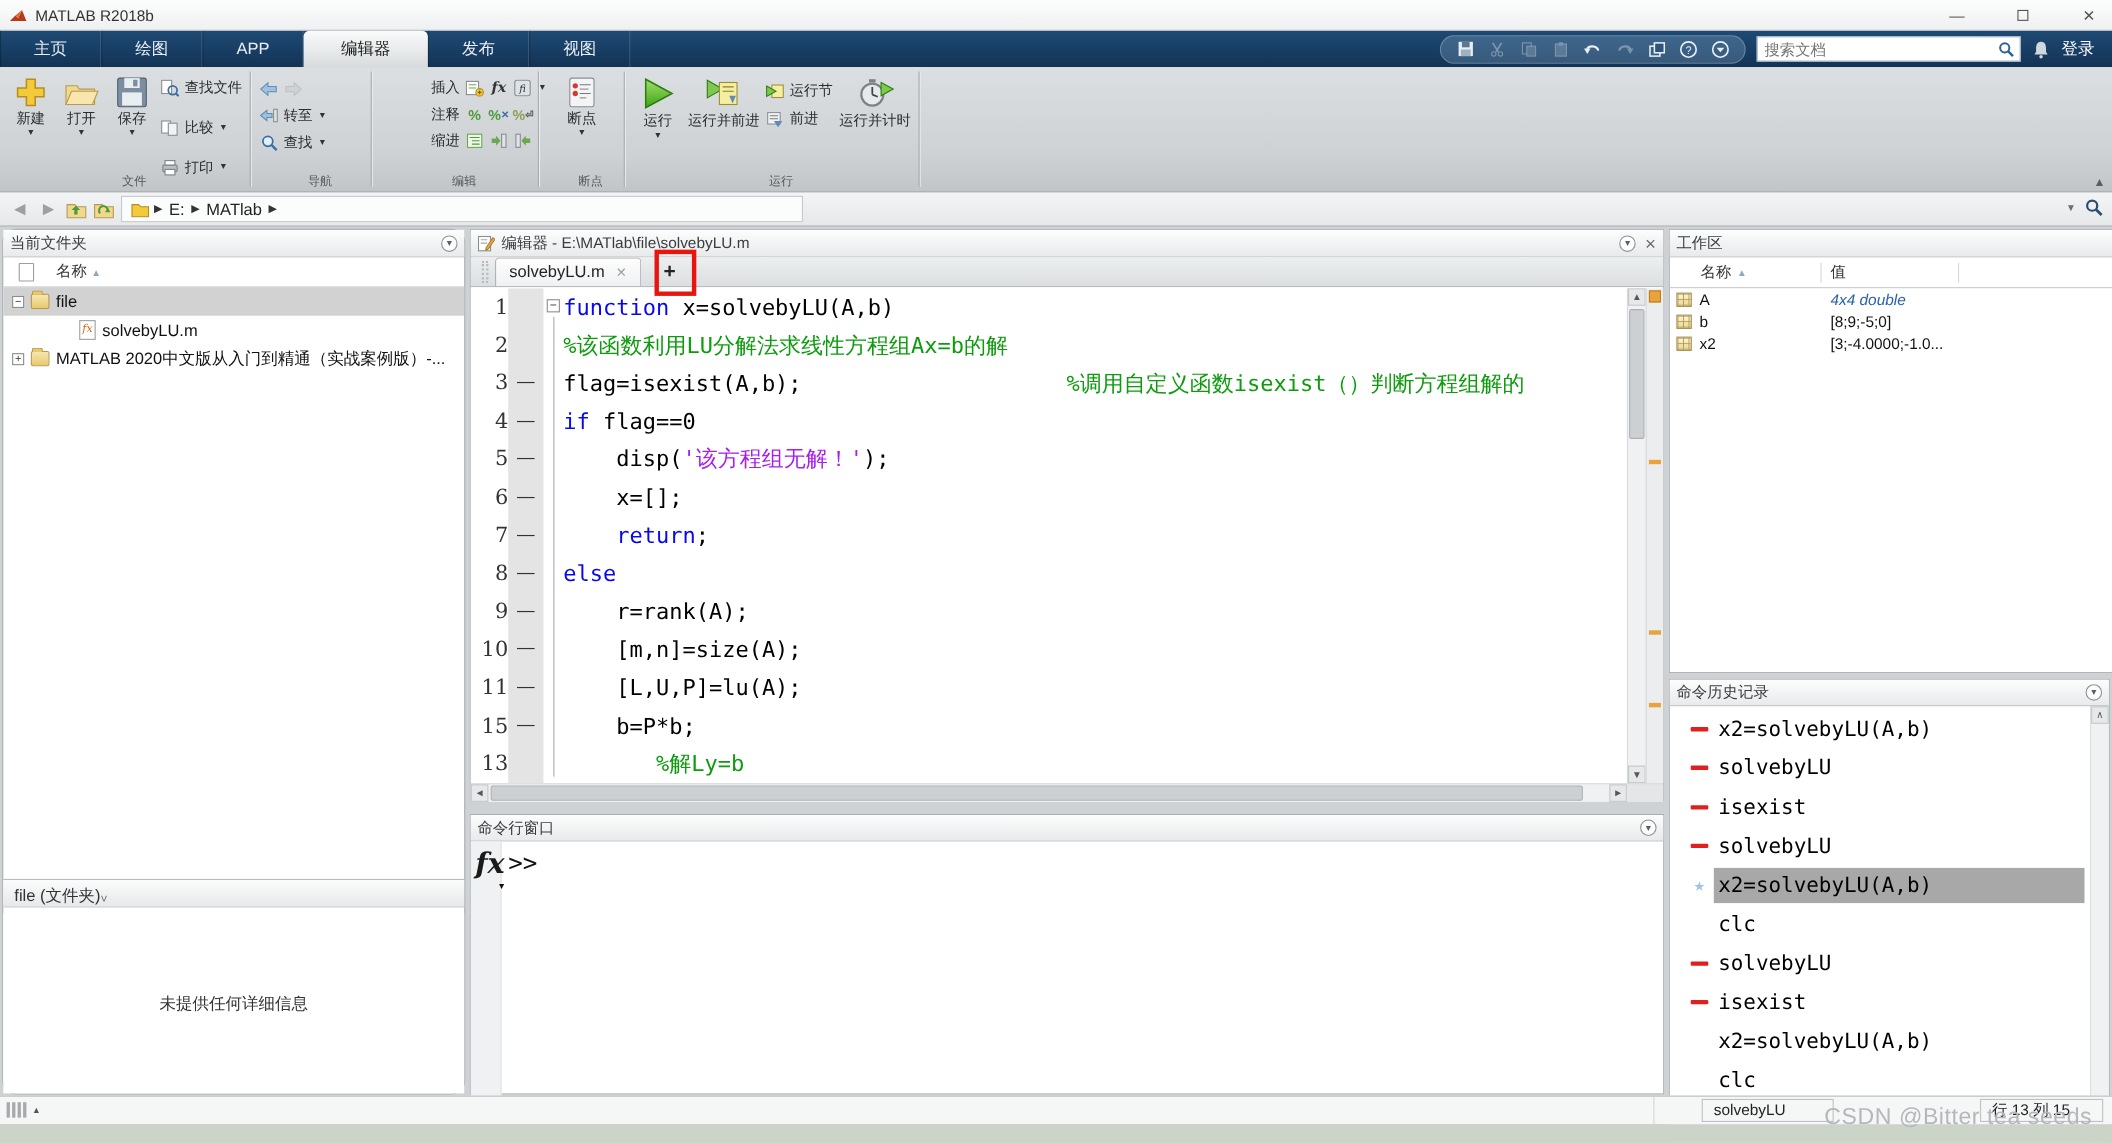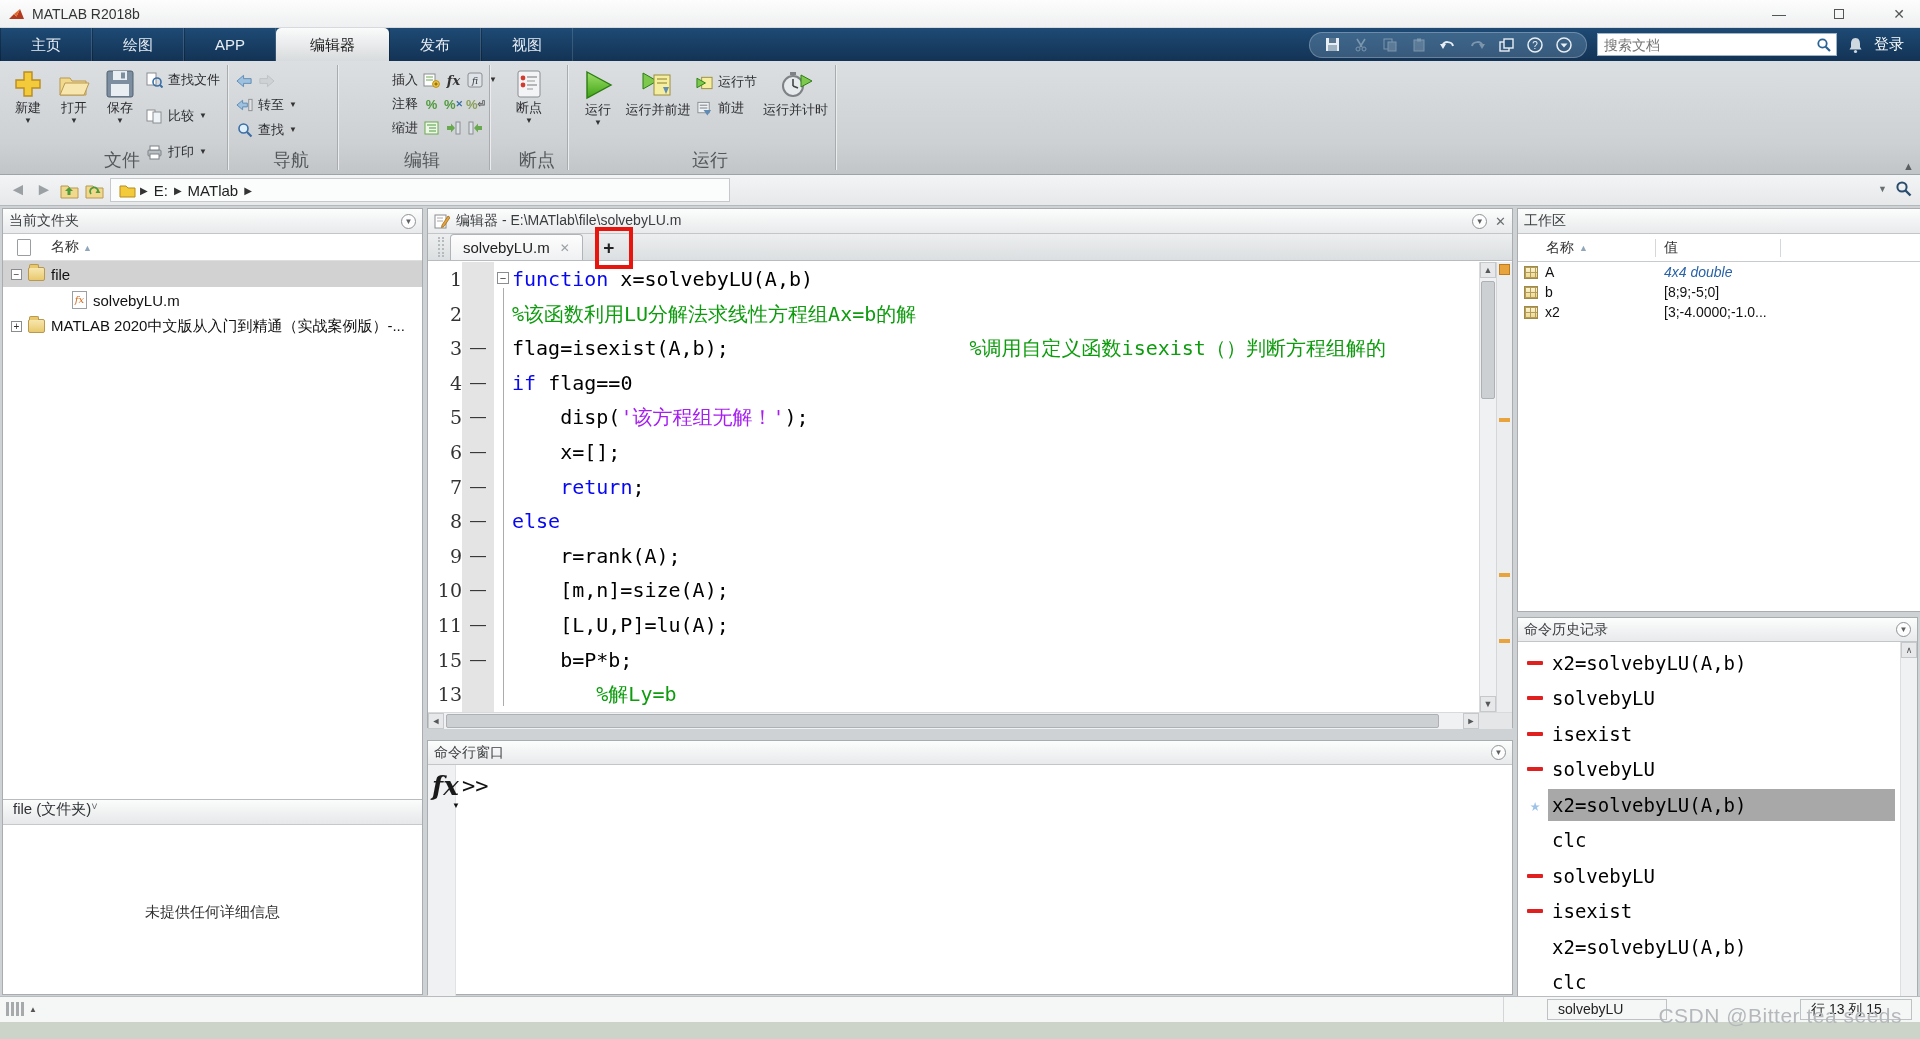--- a/index.html
+++ b/index.html
@@ -31,21 +31,21 @@
   #doc-search { width:240px; height:23px; background:#fff; border:1px solid #9fb4c6; display:flex; align-items:center; }
   #doc-search input { flex:1; border:0; outline:none; font-size:14px; padding:0 6px; color:#333; background:transparent; font-family:"Liberation Sans",sans-serif;}
   #signin { color:#fff; font-size:15px; padding-right:6px; }
 
   
   #toolbar { position:absolute; left:0; top:61px; width:1920px; height:114px;
     background:linear-gradient(#dcdfe1,#ced1d4 72%,#c2c5c8); border-bottom:1px solid #9fa3a6; display:flex; }
   .tb-group { position:relative; height:100%; padding:4px 8px 18px 8px; display:flex; gap:6px; align-items:flex-start; }
   .tb-group::after { content:""; position:absolute; right:0; top:4px; bottom:4px; width:1px;
     background:#a8acaf; box-shadow:1px 0 0 #eaeced; }
-  .tb-label { position:absolute; left:16px; right:0; bottom:2px; text-align:center; font-size:18px; color:#55585a; }
+  .tb-label { position:absolute; left:16px; right:0; bottom:2px; text-align:center; font-size:11px; color:#55585a; }
   .bigbtn { width:52px; display:flex; flex-direction:column; align-items:center; gap:2px; padding-top:4px; }
   .bigbtn .cap { font-size:13px; color:#2b2d2f; white-space:nowrap; line-height:14px; text-align:center;}
   .dn { font-size:8px; color:#333; line-height:8px; }
   .minicol { display:flex; flex-direction:column; gap:18px; padding-top:6px; }
   .minirow { display:flex; align-items:center; gap:5px; font-size:13px; color:#2b2d2f; white-space:nowrap; }
   .ic16 { width:17px; height:16px; display:inline-flex; align-items:center; justify-content:center; }
   #ribbon-collapse { position:absolute; right:6px; bottom:2px; font-size:11px; color:#5a5e61; }
 
   
   #addressbar { position:absolute; left:0; top:175px; width:1920px; height:31px;
@@ -72,21 +72,21 @@
   .doc-blank { width:14px; height:17px; border:1px solid #9a9ea1; background:#fff; border-radius:1px; }
   .sort-asc { font-size:9px; color:#8fa6bb; }
   .tree-row { height:26px; display:flex; align-items:center; font-size:15px; color:#111; white-space:nowrap; overflow:hidden; }
   .tree-row.sel { background:#d2d2d2; }
   .expander { width:11px; height:11px; border:1px solid #898d90; background:#fff; font-size:10px; line-height:9px;
     text-align:center; color:#333; margin:0 6px 0 8px; flex:0 0 auto; }
   .exp-space { width:25px; flex:0 0 auto; }
   .tree-label { margin-left:6px; }
   #cf-details-head { position:absolute; left:0; right:0; top:590px; height:26px;
     background:linear-gradient(#fbfcfc,#e6e8e9); border-top:1px solid #b9bcbe; border-bottom:1px solid #c6c9cb;
-    display:flex; align-items:flex-start; padding:0 10px; font-size:15px; color:#2f3234; }
+    display:flex; align-items:flex-end; padding:0 10px; font-size:15px; color:#2f3234; }
   #cf-details-body { position:absolute; left:0; right:0; top:621px; bottom:0; background:#fff;
     display:flex; align-items:center; justify-content:center; font-size:15px; color:#333; }
 
   
   .icon-folder { width:17px; height:14px; position:relative; background:linear-gradient(#f7e7ae,#e8c96e);
     border:1px solid #b9985０; border:1px solid #b99850; border-radius:2px; flex:0 0 auto; }
   .icon-folder::before { content:""; position:absolute; left:0; top:-4px; width:8px; height:3px;
     background:#e8c96e; border:1px solid #b99850; border-bottom:0; border-radius:2px 2px 0 0; }
   .icon-mfile { width:15px; height:18px; background:#fff; border:1px solid #9aa0a3; position:relative; flex:0 0 auto;
     font-family:"DejaVu Serif",serif; font-style:italic; font-size:10px; color:#d2691e; text-align:center; line-height:16px; }
@@ -532,21 +532,21 @@
   </div>
   <div id="addr-search">
     <span style="font-size:9px;color:#6a6e71;">▼</span>
     <svg width="17" height="17" viewBox="0 0 17 17">
         <circle cx="7" cy="7" r="4.6" fill="none" stroke="#2a4d6e" stroke-width="2"></circle>
         <line x1="10.5" y1="10.5" x2="15.5" y2="15.5" stroke="#2a4d6e" stroke-width="2.4"></line>
       </svg>
   </div>
 </div>
 
-<div class="panel" style="left:2px; top:208px; width:421px; height:787px;">
+<div class="panel" style="left:2px; top:208px; width:421px; height:787px;border-radius:13px;">
   <div class="phead">
     <span>当前文件夹</span>
     <span class="sp"></span>
     <span class="circ-arrow">▼</span>
   </div>
   <div id="cf-colhead">
     <span class="doc-blank"></span>
     <span><span>名称</span>
     <span class="sort-asc">▲</span></span>
   </div>
@@ -709,21 +709,21 @@
     </div>
   <div id="ws-vtrack"></div>
 </div>
 
 <div class="panel" style="left:1517px; top:617px; width:401px; height:440px;">
   <div class="phead" style="height:24px;">
     <span>命令历史记录</span>
     <span class="sp"></span>
     <span class="circ-arrow">▼</span>
   </div>
-  <div id="ch-list" style="padding-top:3px;">
+  <div id="ch-list" style="padding-top:3px;margin-left:10px;">
       <div class="ch-row">
         <span class="ch-mark">
           <span class="dash"></span>
         </span>
         <span class="ch-text">x2=solvebyLU(A,b)</span>
       </div>
       <div class="ch-row">
         <span class="ch-mark">
           <span class="dash"></span>
         </span>

